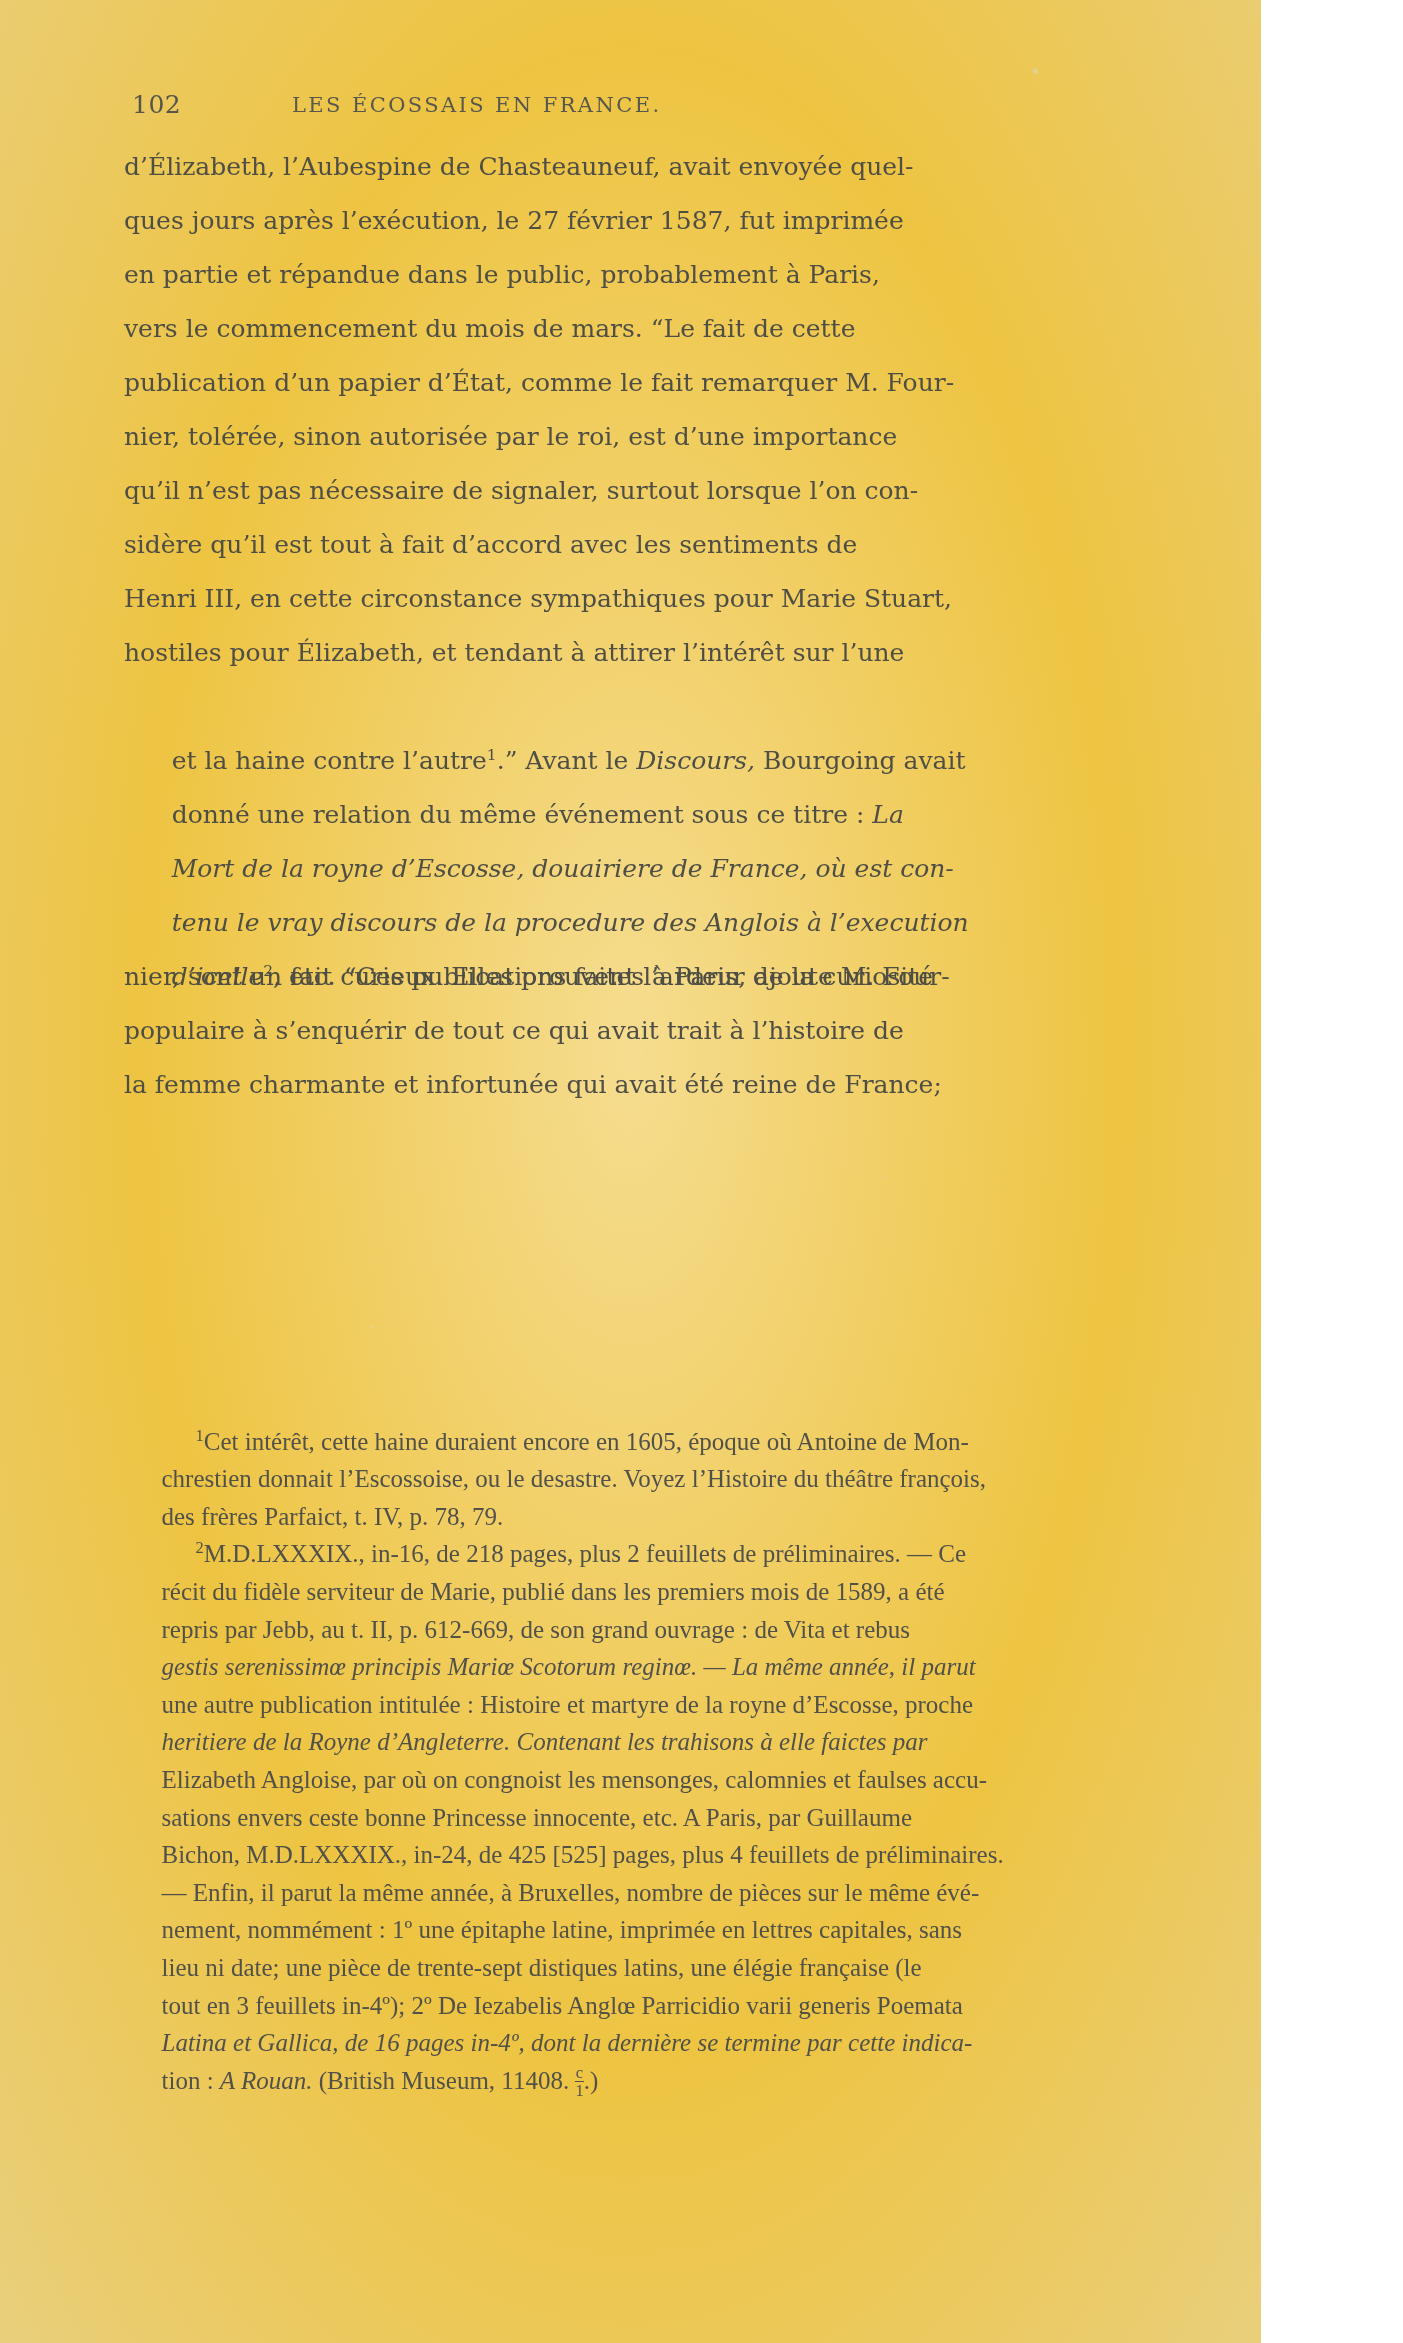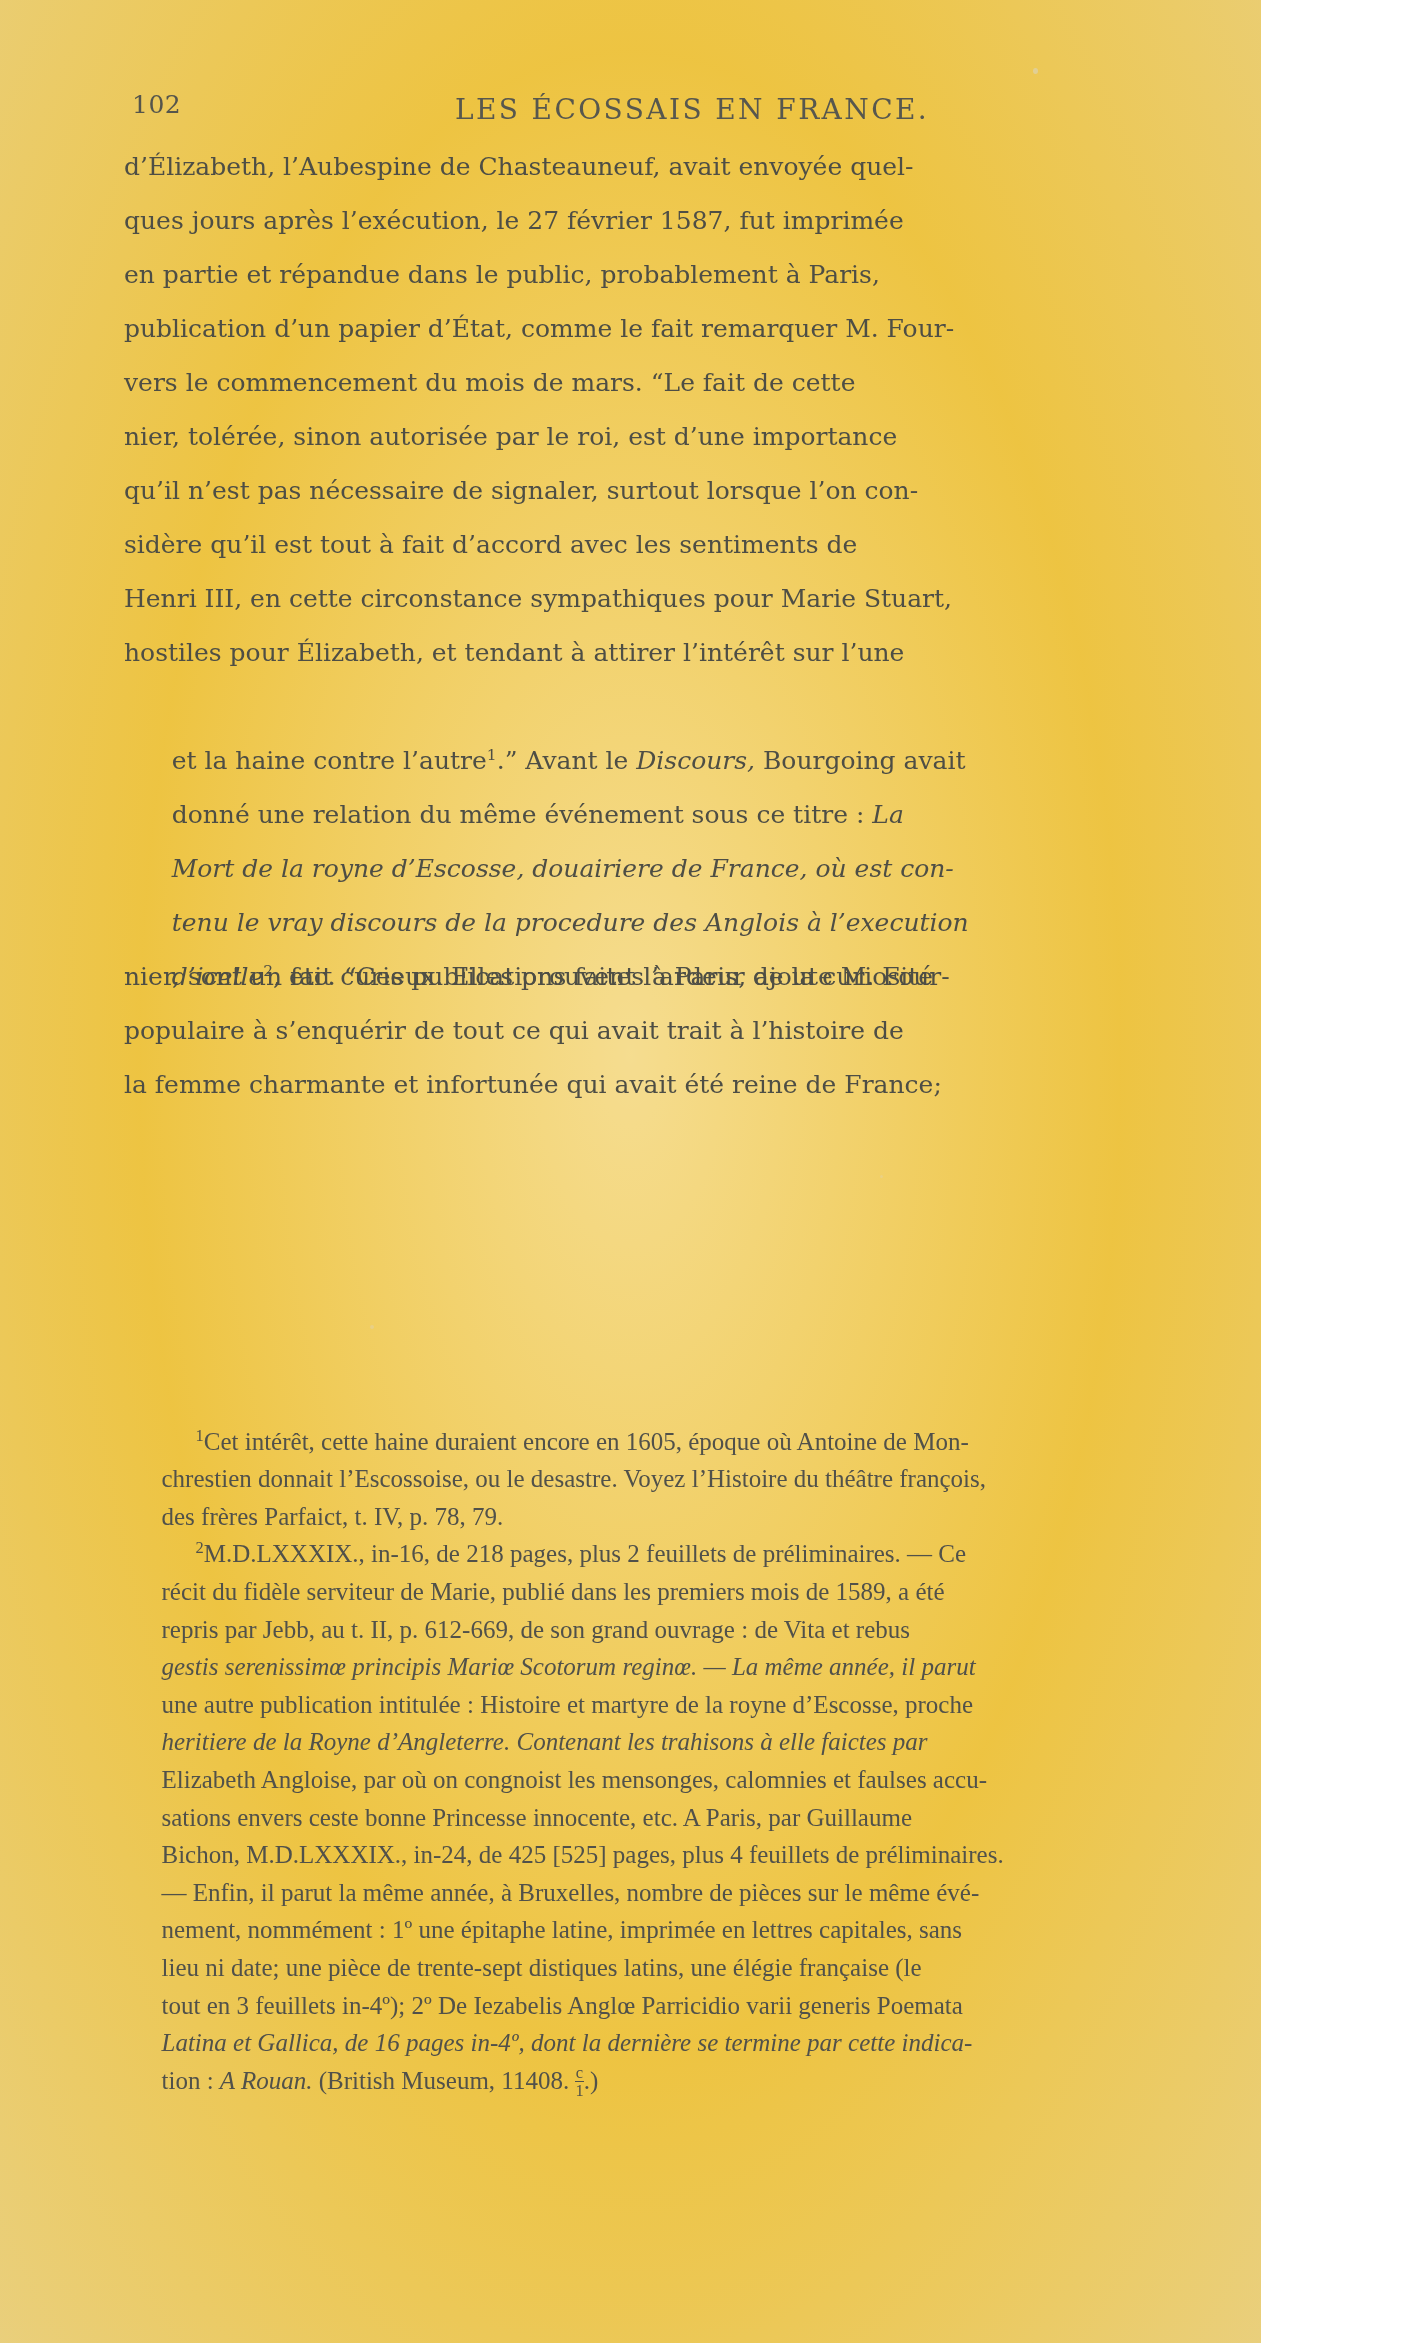--- a/index.html
+++ b/index.html
@@ -52,22 +52,22 @@
     font-family: "DejaVu Serif", serif;
     font-size: 25px;
     letter-spacing: 0.5px;
     color: #55554c;
   }
   .head-title {
     position: absolute;
     left: 160px;
     top: 3px;
     width: 800px;
-    text-align: center;
-    font-size: 28px;
+    text-align: left;
+    font-size: 21px;
     letter-spacing: 2.4px;
     color: #57574e;
   }
 
   
   .body-text {
     position: absolute;
     left: 124px;
     top: 140px;
     width: 1150px;
@@ -148,24 +148,24 @@
     <div class="body-line j">
       <span>d’Élizabeth, l’Aubespine de Chasteauneuf, avait envoyée quel-</span>
     </div>
     <div class="body-line j">
       <span>ques jours après l’exécution, le 27 février 1587, fut imprimée</span>
     </div>
     <div class="body-line j">
       <span>en partie et répandue dans le public, probablement à Paris,</span>
     </div>
     <div class="body-line j">
+      <span>vers le commencement du mois de mars. “Le fait de cette</span>
+    </div>
+    <div class="body-line j">
       <span>publication d’un papier d’État, comme le fait remarquer M. Four-</span>
-    </div>
-    <div class="body-line j">
-      <span>vers le commencement du mois de mars. “Le fait de cette</span>
     </div>
     <div class="body-line j">
       <span>nier, tolérée, sinon autorisée par le roi, est d’une importance</span>
     </div>
     <div class="body-line j">
       <span>qu’il n’est pas nécessaire de signaler, surtout lorsque l’on con-</span>
     </div>
     <div class="body-line j">
       <span>sidère qu’il est tout à fait d’accord avec les sentiments de</span>
     </div>

